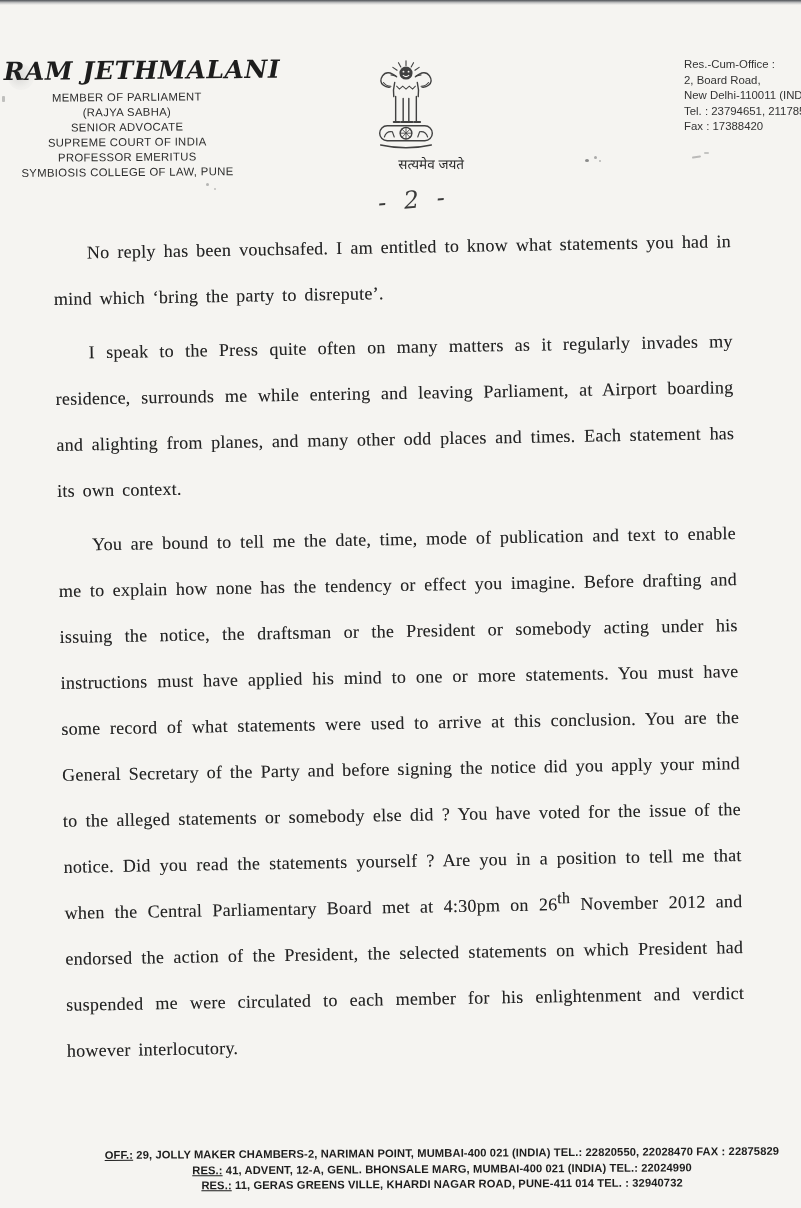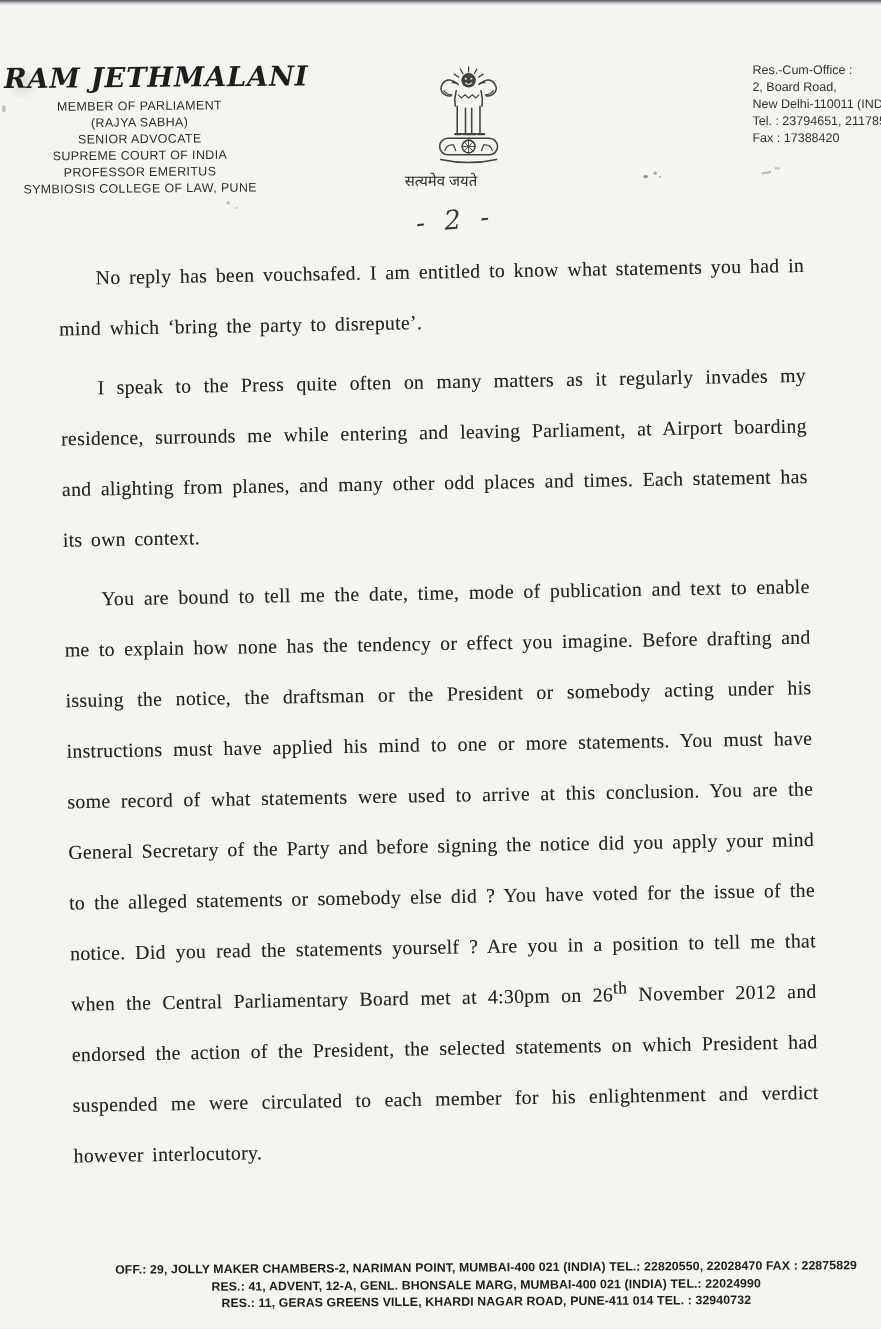--- a/index.html
+++ b/index.html
@@ -45,23 +45,23 @@
   }
   .lh-title {
     font-size: 11.3px;
     line-height: 15px;
     letter-spacing: 0.35px;
     color: #2d2d2d;
     white-space: nowrap;
   }
   .lh-emblem {
     position: absolute;
-    left: 368px; top: 58px;
+    left: 348px; top: 58px;
     width: 116px;
-    text-align: left;
+    text-align: right;
   }
   .lh-emblem svg { display: block; margin: 0 auto; }
   .motto {
     margin-top: 3px;
     font-size: 13.5px;
     color: #2a2a2a;
     white-space: nowrap;
   }
   .lh-right {
     position: absolute;
@@ -107,21 +107,21 @@
     padding-left: 50px;
     text-align: center;
     font-size: 11.2px;
     line-height: 15.6px;
     font-weight: 700;
     letter-spacing: 0.1px;
     color: #1d1d1d;
     transform: rotate(-0.35deg);
     white-space: nowrap;
   }
-  .foot b { font-weight: 700; }
+  .foot b { font-weight: 700; text-decoration: underline; }
   
   .smudge {
     position: absolute;
     left: 8px; top: 64px;
     width: 26px; height: 26px;
     border-radius: 50%;
     background: radial-gradient(circle at 45% 45%, rgba(140,140,140,0.25), rgba(200,200,200,0.12) 60%, rgba(245,244,241,0));
   }
   .speck { position: absolute; background: #8a8a8a; border-radius: 50%; }
   .sp-a1 { left: 585px; top: 159px; width: 4px; height: 3px; }

